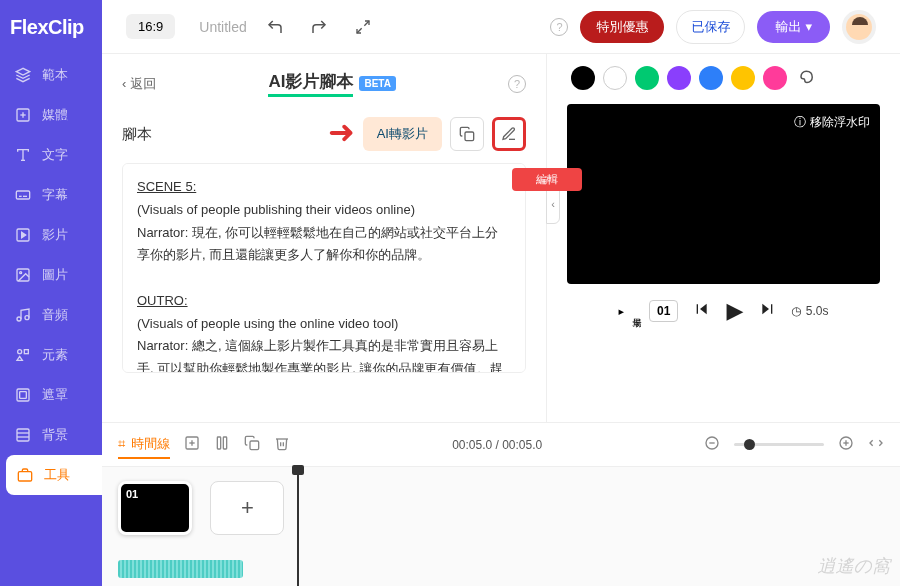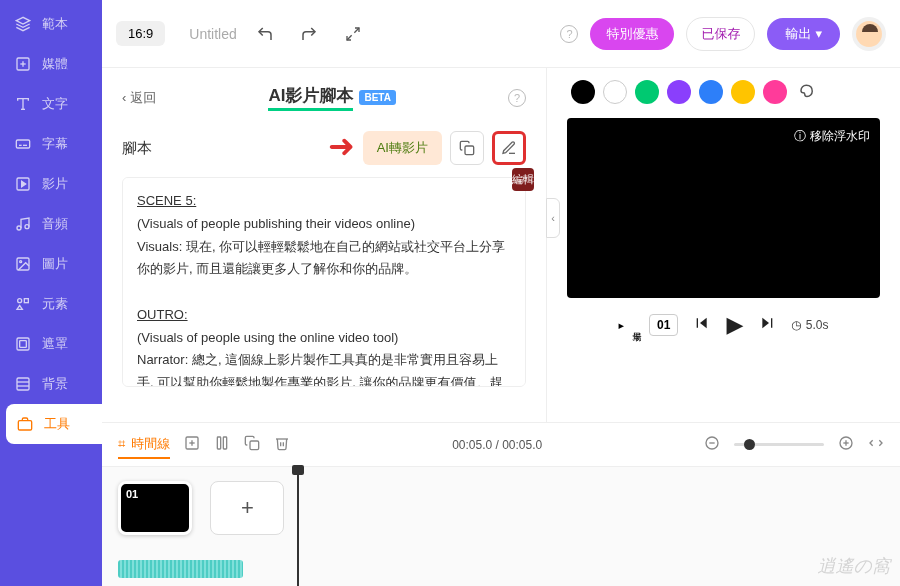--- a/index.html
+++ b/index.html
@@ -9,49 +9,49 @@
 
 .sidebar { width: 102px; background: #5a4fe0; display: flex; flex-direction: column; padding-top: 4px; }
 .logo { color: #fff; font-size: 20px; font-weight: 600; padding: 12px 10px 16px; letter-spacing: -0.5px; }
 .logo .f { font-weight: 700; }
 .side-item { display: flex; align-items: center; gap: 10px; padding: 11px 14px; color: #d4d0f5; font-size: 13px; cursor: pointer; }
 .side-item.active { background: #fff; color: #ff7a00; border-radius: 8px 0 0 8px; margin-left: 6px; padding-left: 10px; }
 .side-icon { width: 18px; height: 18px; display: flex; align-items: center; justify-content: center; }
 
 
 .main { flex: 1; display: flex; flex-direction: column; }
-.topbar { height: 68px; display: flex; align-items: center; padding: 0 14px; gap: 12px; border-bottom: 1px solid #eee; }
+.topbar { height: 54px; display: flex; align-items: center; padding: 0 24px; gap: 12px; border-bottom: 1px solid #eee; }
 .ratio-pill { background: #f0f0f0; border-radius: 6px; padding: 5px 12px; font-size: 13px; font-weight: 500; }
 .title-text { color: #aaa; font-size: 14px; margin-left: 12px; }
 .top-icon-btn { width: 32px; height: 32px; display: flex; align-items: center; justify-content: center; cursor: pointer; color: #555; }
 .spacer { flex: 1; }
-.badge-purple { background: #d946ef; color: #fff; padding: 7px 16px; border-radius: 18px; font-size: 13px; font-weight: 500; }
-.badge-gray { color: #a21caf; font-size: 13px; padding: 7px 14px; border: 1px solid #e5e5e5; border-radius: 18px; }
+.badge-purple { background: #b91c1c; color: #fff; padding: 7px 16px; border-radius: 18px; font-size: 13px; font-weight: 500; }
+.badge-gray { color: #1d4ed8; font-size: 13px; padding: 7px 14px; border: 1px solid #e5e5e5; border-radius: 18px; }
 .badge-orange { background: #8b5cf6; color: #fff; padding: 7px 18px; border-radius: 18px; font-size: 13px; font-weight: 500; display: flex; align-items: center; gap: 4px; }
 .avatar { width: 34px; height: 34px; border-radius: 50%; background: #f0f0f0; display: flex; align-items: center; justify-content: center; position: relative; }
 .avatar-face { width: 26px; height: 26px; background: #ffd9b3; border-radius: 50%; position: relative; }
 .avatar-hair { position: absolute; top: 3px; left: 6px; width: 16px; height: 8px; background: #5a4030; border-radius: 8px 8px 0 0; }
 
 
 .content { flex: 1; display: flex; overflow: hidden; }
 .left-panel { width: 445px; padding: 16px 20px 0 20px; display: flex; flex-direction: column; border-right: 1px solid #eee; }
 .panel-header { display: flex; align-items: center; margin-bottom: 18px; }
 .back-btn { display: flex; align-items: center; gap: 4px; font-size: 13px; color: #666; cursor: pointer; }
 .panel-title { flex: 1; text-align: left; font-size: 17px; font-weight: 600; display: flex; align-items: center; justify-content: center; gap: 6px; }
 .panel-title .ai { color: #333; border-bottom: 3px solid #00d084; padding-bottom: 1px; }
 .beta-badge { background: #4a9eff; color: #fff; font-size: 10px; padding: 2px 5px; border-radius: 3px; font-weight: 600; }
 .help-icon { width: 18px; height: 18px; border: 1.5px solid #bbb; border-radius: 50%; display: flex; align-items: center; justify-content: center; font-size: 11px; color: #bbb; }
 
 .script-header { display: flex; align-items: center; margin-bottom: 10px; }
 .script-label { font-size: 15px; color: #333; }
 .arrow-annotation { color: #e03030; font-size: 32px; margin: 0 8px 0 auto; transform: translateY(-2px); }
-.ai-convert-btn { background: #ffe8d6; color: #4d7c0f; padding: 8px 14px; border-radius: 6px; font-size: 13px; font-weight: 500; cursor: pointer; }
+.ai-convert-btn { background: #ffe8d6; color: #0c4a6e; padding: 8px 14px; border-radius: 6px; font-size: 13px; font-weight: 500; cursor: pointer; }
 .sq-btn { width: 34px; height: 34px; border: 1px solid #ddd; border-radius: 6px; display: flex; align-items: center; justify-content: center; margin-left: 8px; cursor: pointer; color: #666; }
 .sq-btn.highlight { border: 3px solid #e03030; }
-.edit-tooltip { position: absolute; background: #7f1d1d; color: #fff; font-size: 11px; padding: 4px 0; border-radius: 4px; top: 168px; left: 512px; }
+.edit-tooltip { position: absolute; background: #ef4444; color: #fff; font-size: 11px; padding: 4px 24px; border-radius: 4px; top: 168px; left: 512px; }
 
 .script-body { background: #fff; border: 1px solid #eee; border-radius: 6px; padding: 12px 14px; font-size: 13px; line-height: 1.75; color: #333; height: 210px; overflow-y: auto; }
 .script-body .scene { text-decoration: underline; }
 
 
 .right-panel { flex: 1; display: flex; flex-direction: column; padding: 12px 14px 0; position: relative; }
 .color-row { display: flex; gap: 8px; align-items: center; margin-bottom: 14px; padding-left: 10px; }
 .color-dot { width: 24px; height: 24px; border-radius: 50%; cursor: pointer; }
 .color-dot.outline { border: 1.5px solid #ccc; background: #fff; }
 .color-tool { width: 24px; height: 24px; display: flex; align-items: center; justify-content: center; color: #555; cursor: pointer; }
@@ -82,20 +82,21 @@
 .add-clip { width: 74px; height: 54px; border: 1px solid #ddd; border-radius: 8px; display: inline-flex; align-items: center; justify-content: center; font-size: 22px; color: #555; margin-left: 14px; background: #fff; cursor: pointer; vertical-align: top; }
 .audio-strip { position: absolute; bottom: 8px; left: 16px; width: 125px; height: 18px; background: repeating-linear-gradient(90deg, #4ecdc4 0 2px, #7fe0da 2px 4px); border-radius: 3px; }
 
 .watermark-logo { position: absolute; bottom: 8px; right: 10px; font-size: 18px; color: #bbb; font-style: italic; opacity: 0.6; }
 </style>
 </head>
 <body>
 
 <div class="app">
   <div class="sidebar">
+    <div class="logo"><span class="f">F</span>lexClip</div>
     <div class="side-item">
         <span class="side-icon">
           <svg width="16" height="16" viewBox="0 0 24 24" fill="none" stroke="currentColor" stroke-width="2">
             <polygon points="12 2 2 7 12 12 22 7 12 2"></polygon>
             <polyline points="2 17 12 22 22 17"></polyline>
             <polyline points="2 12 12 17 22 12"></polyline>
           </svg>
         </span>
         <span>範本</span>
       </div>
@@ -134,36 +135,36 @@
           <svg width="16" height="16" viewBox="0 0 24 24" fill="none" stroke="currentColor" stroke-width="2">
             <rect x="3" y="3" width="18" height="18" rx="2"></rect>
             <polygon points="10 8 16 12 10 16 10 8" fill="currentColor"></polygon>
           </svg>
         </span>
         <span>影片</span>
       </div>
     <div class="side-item">
         <span class="side-icon">
           <svg width="16" height="16" viewBox="0 0 24 24" fill="none" stroke="currentColor" stroke-width="2">
+            <rect x="3" y="3" width="18" height="18" rx="2"></rect>
+            <circle cx="8.5" cy="8.5" r="1.5"></circle>
+            <polyline points="21 15 16 10 5 21"></polyline>
+          </svg>
+        </span>
+        <span>圖片</span>
+      </div>
+    <div class="side-item">
+        <span class="side-icon">
+          <svg width="16" height="16" viewBox="0 0 24 24" fill="none" stroke="currentColor" stroke-width="2">
             <path d="M9 18V5l12-2v13"></path>
             <circle cx="6" cy="18" r="3"></circle>
             <circle cx="18" cy="16" r="3"></circle>
           </svg>
         </span>
         <span>音頻</span>
-      </div>
-    <div class="side-item">
-        <span class="side-icon">
-          <svg width="16" height="16" viewBox="0 0 24 24" fill="none" stroke="currentColor" stroke-width="2">
-            <rect x="3" y="3" width="18" height="18" rx="2"></rect>
-            <circle cx="8.5" cy="8.5" r="1.5"></circle>
-            <polyline points="21 15 16 10 5 21"></polyline>
-          </svg>
-        </span>
-        <span>圖片</span>
       </div>
     <div class="side-item">
         <span class="side-icon">
           <svg width="16" height="16" viewBox="0 0 24 24" fill="none" stroke="currentColor" stroke-width="2">
             <circle cx="7" cy="7" r="3"></circle>
             <rect x="14" y="4" width="6" height="6"></rect>
             <polygon points="7 14 11 20 3 20"></polygon>
           </svg>
         </span>
         <span>元素</span>
@@ -265,21 +266,21 @@
               <svg width="16" height="16" viewBox="0 0 24 24" fill="none" stroke="currentColor" stroke-width="2">
                 <path d="M12 20h9"></path>
                 <path d="M16.5 3.5a2.121 2.121 0 0 1 3 3L7 19l-4 1 1-4L16.5 3.5z"></path>
               </svg>
             </div>
         </div>
 
         <div class="script-body">
           <div class="scene">SCENE 5:</div>
           <div>(Visuals of people publishing their videos online)</div>
-          <div>Visuals: 現在, 你可以輕輕鬆鬆地在自己的網站或社交平台上分享你的影片, 而且還能讓更多人了解你和你的品牌。</div>
+          <div>Narrator: 現在, 你可以輕輕鬆鬆地在自己的網站或社交平台上分享你的影片, 而且還能讓更多人了解你和你的品牌。</div>
           <br>
           <div class="scene">OUTRO:</div>
           <div>(Visuals of people using the online video tool)</div>
           <div>Narrator: 總之, 這個線上影片製作工具真的是非常實用且容易上手, 可以幫助你輕鬆地製作專業的影片, 讓你的品牌更有價值。趕快來試試看吧!</div>
         </div>
       </div>
 
       <div class="right-panel">
         <div class="collapse-handle">‹</div>
         <div class="color-row">

